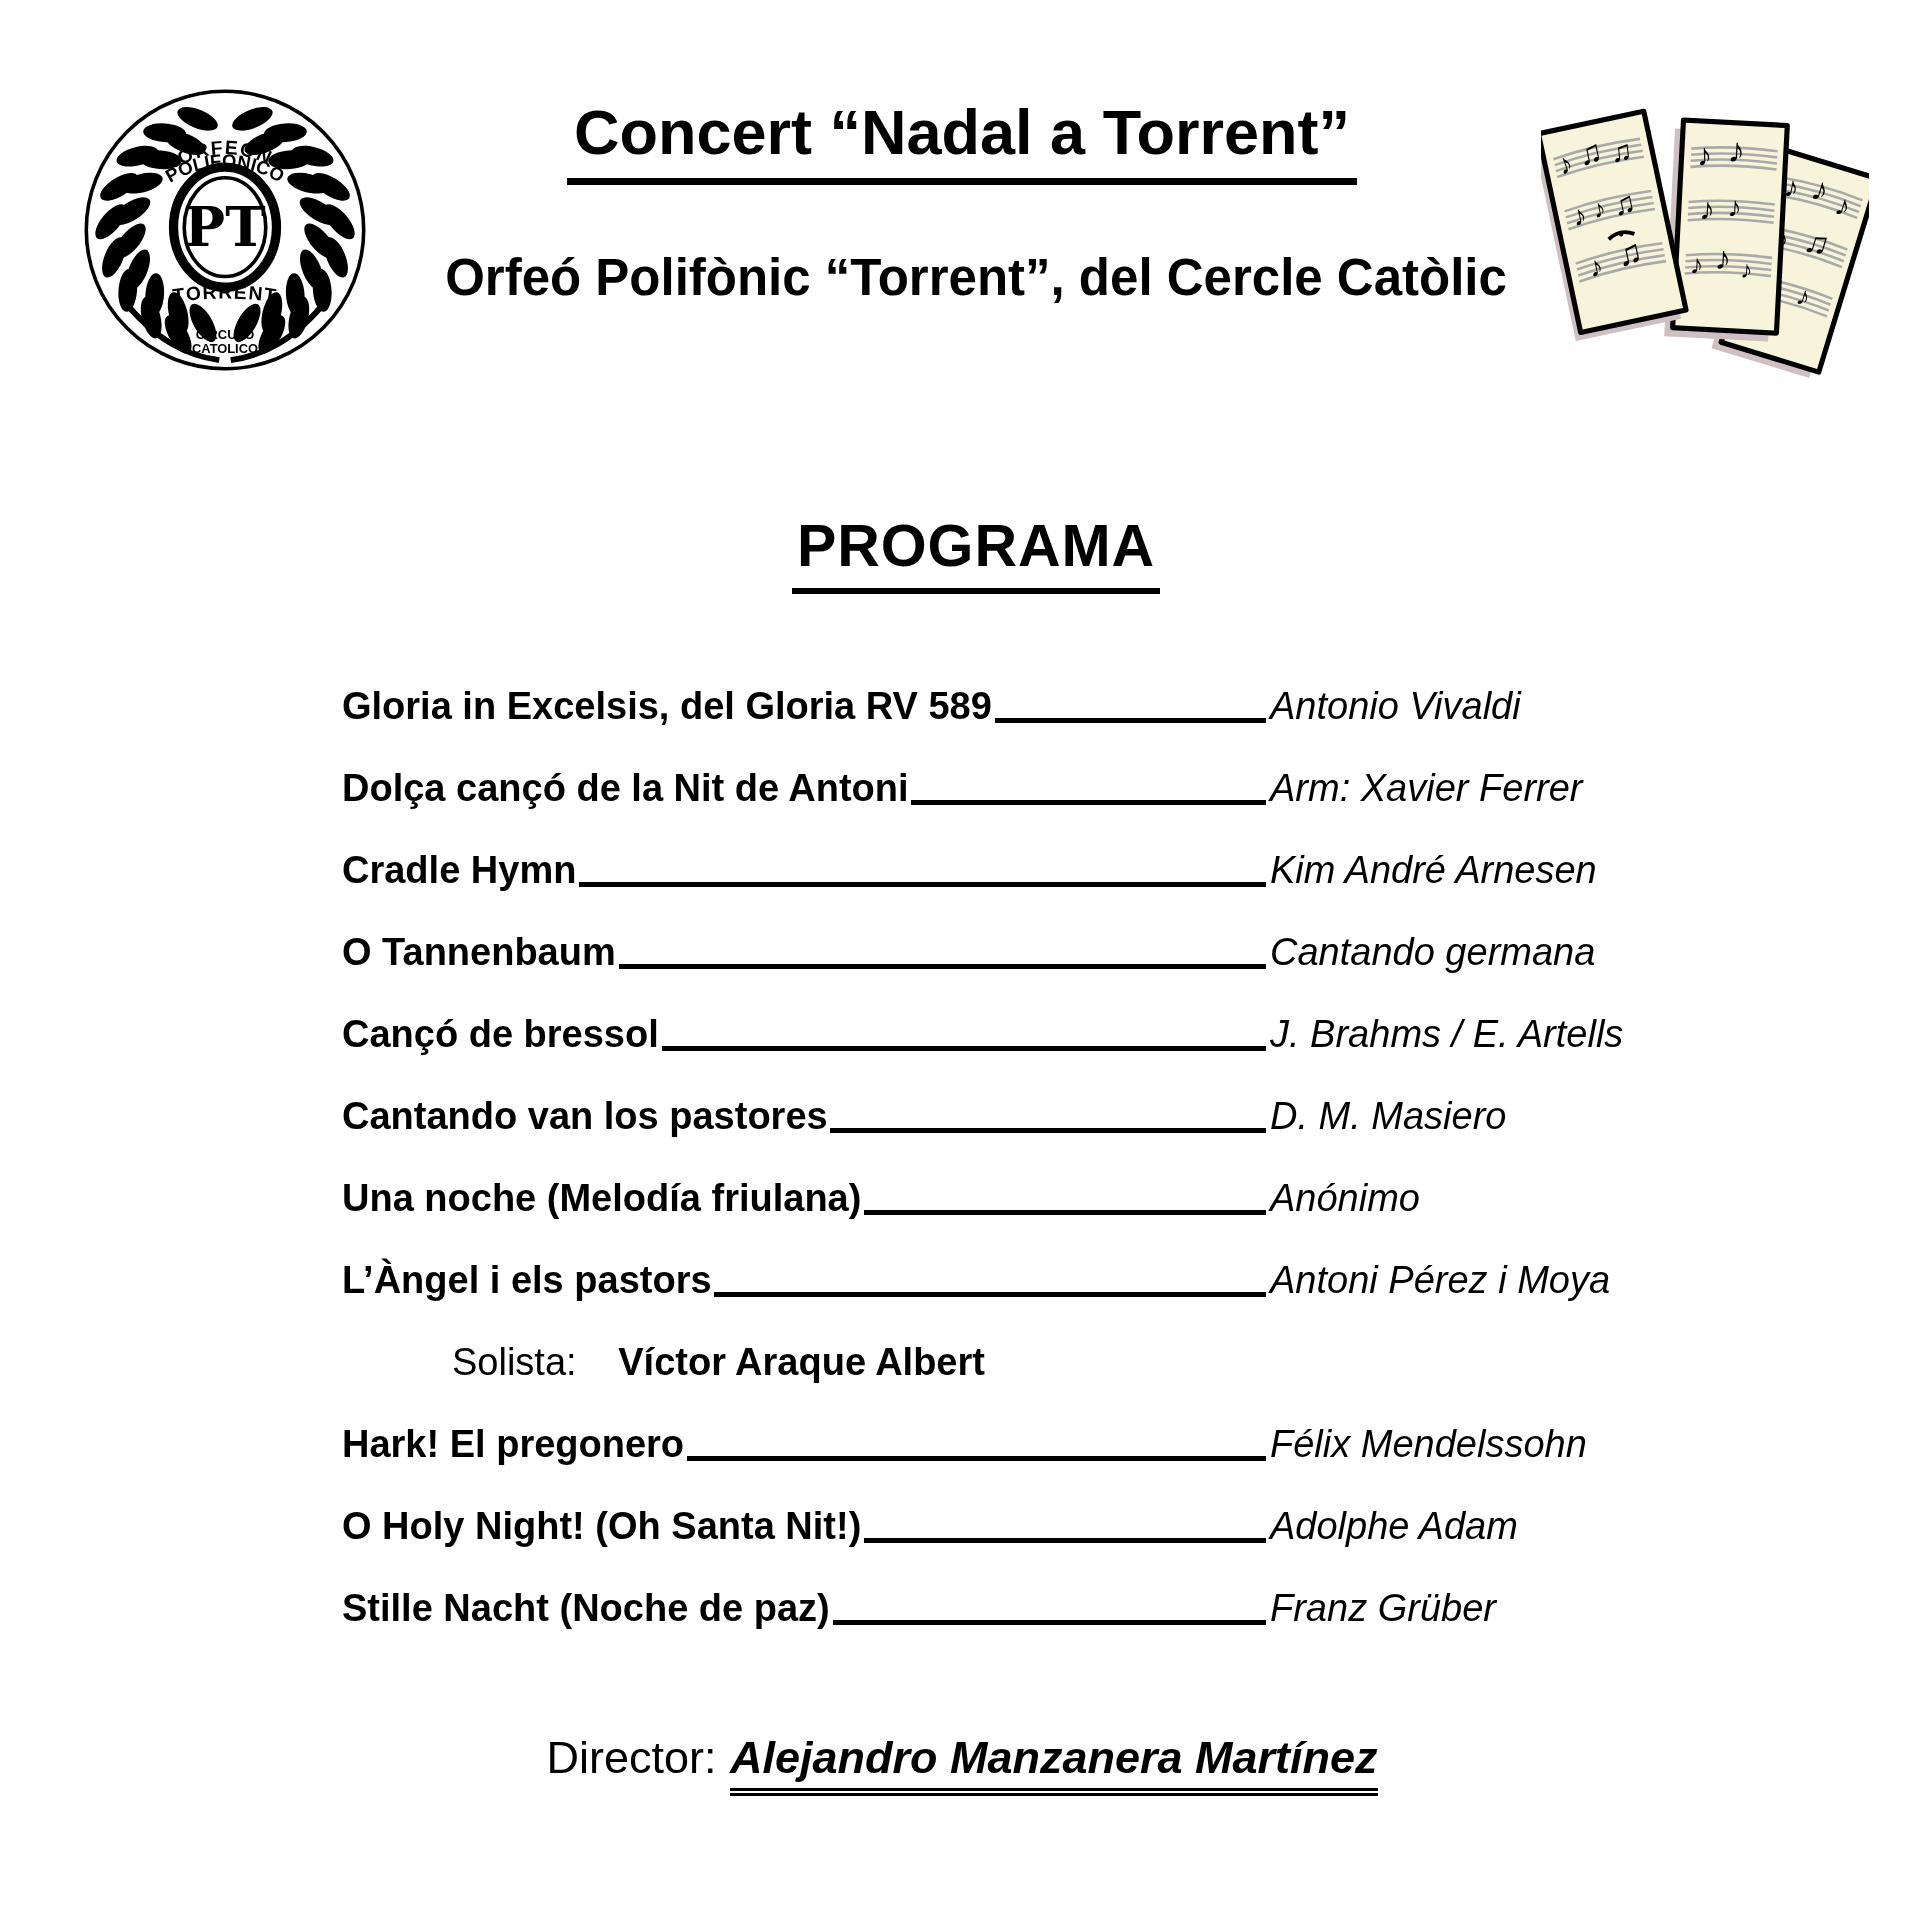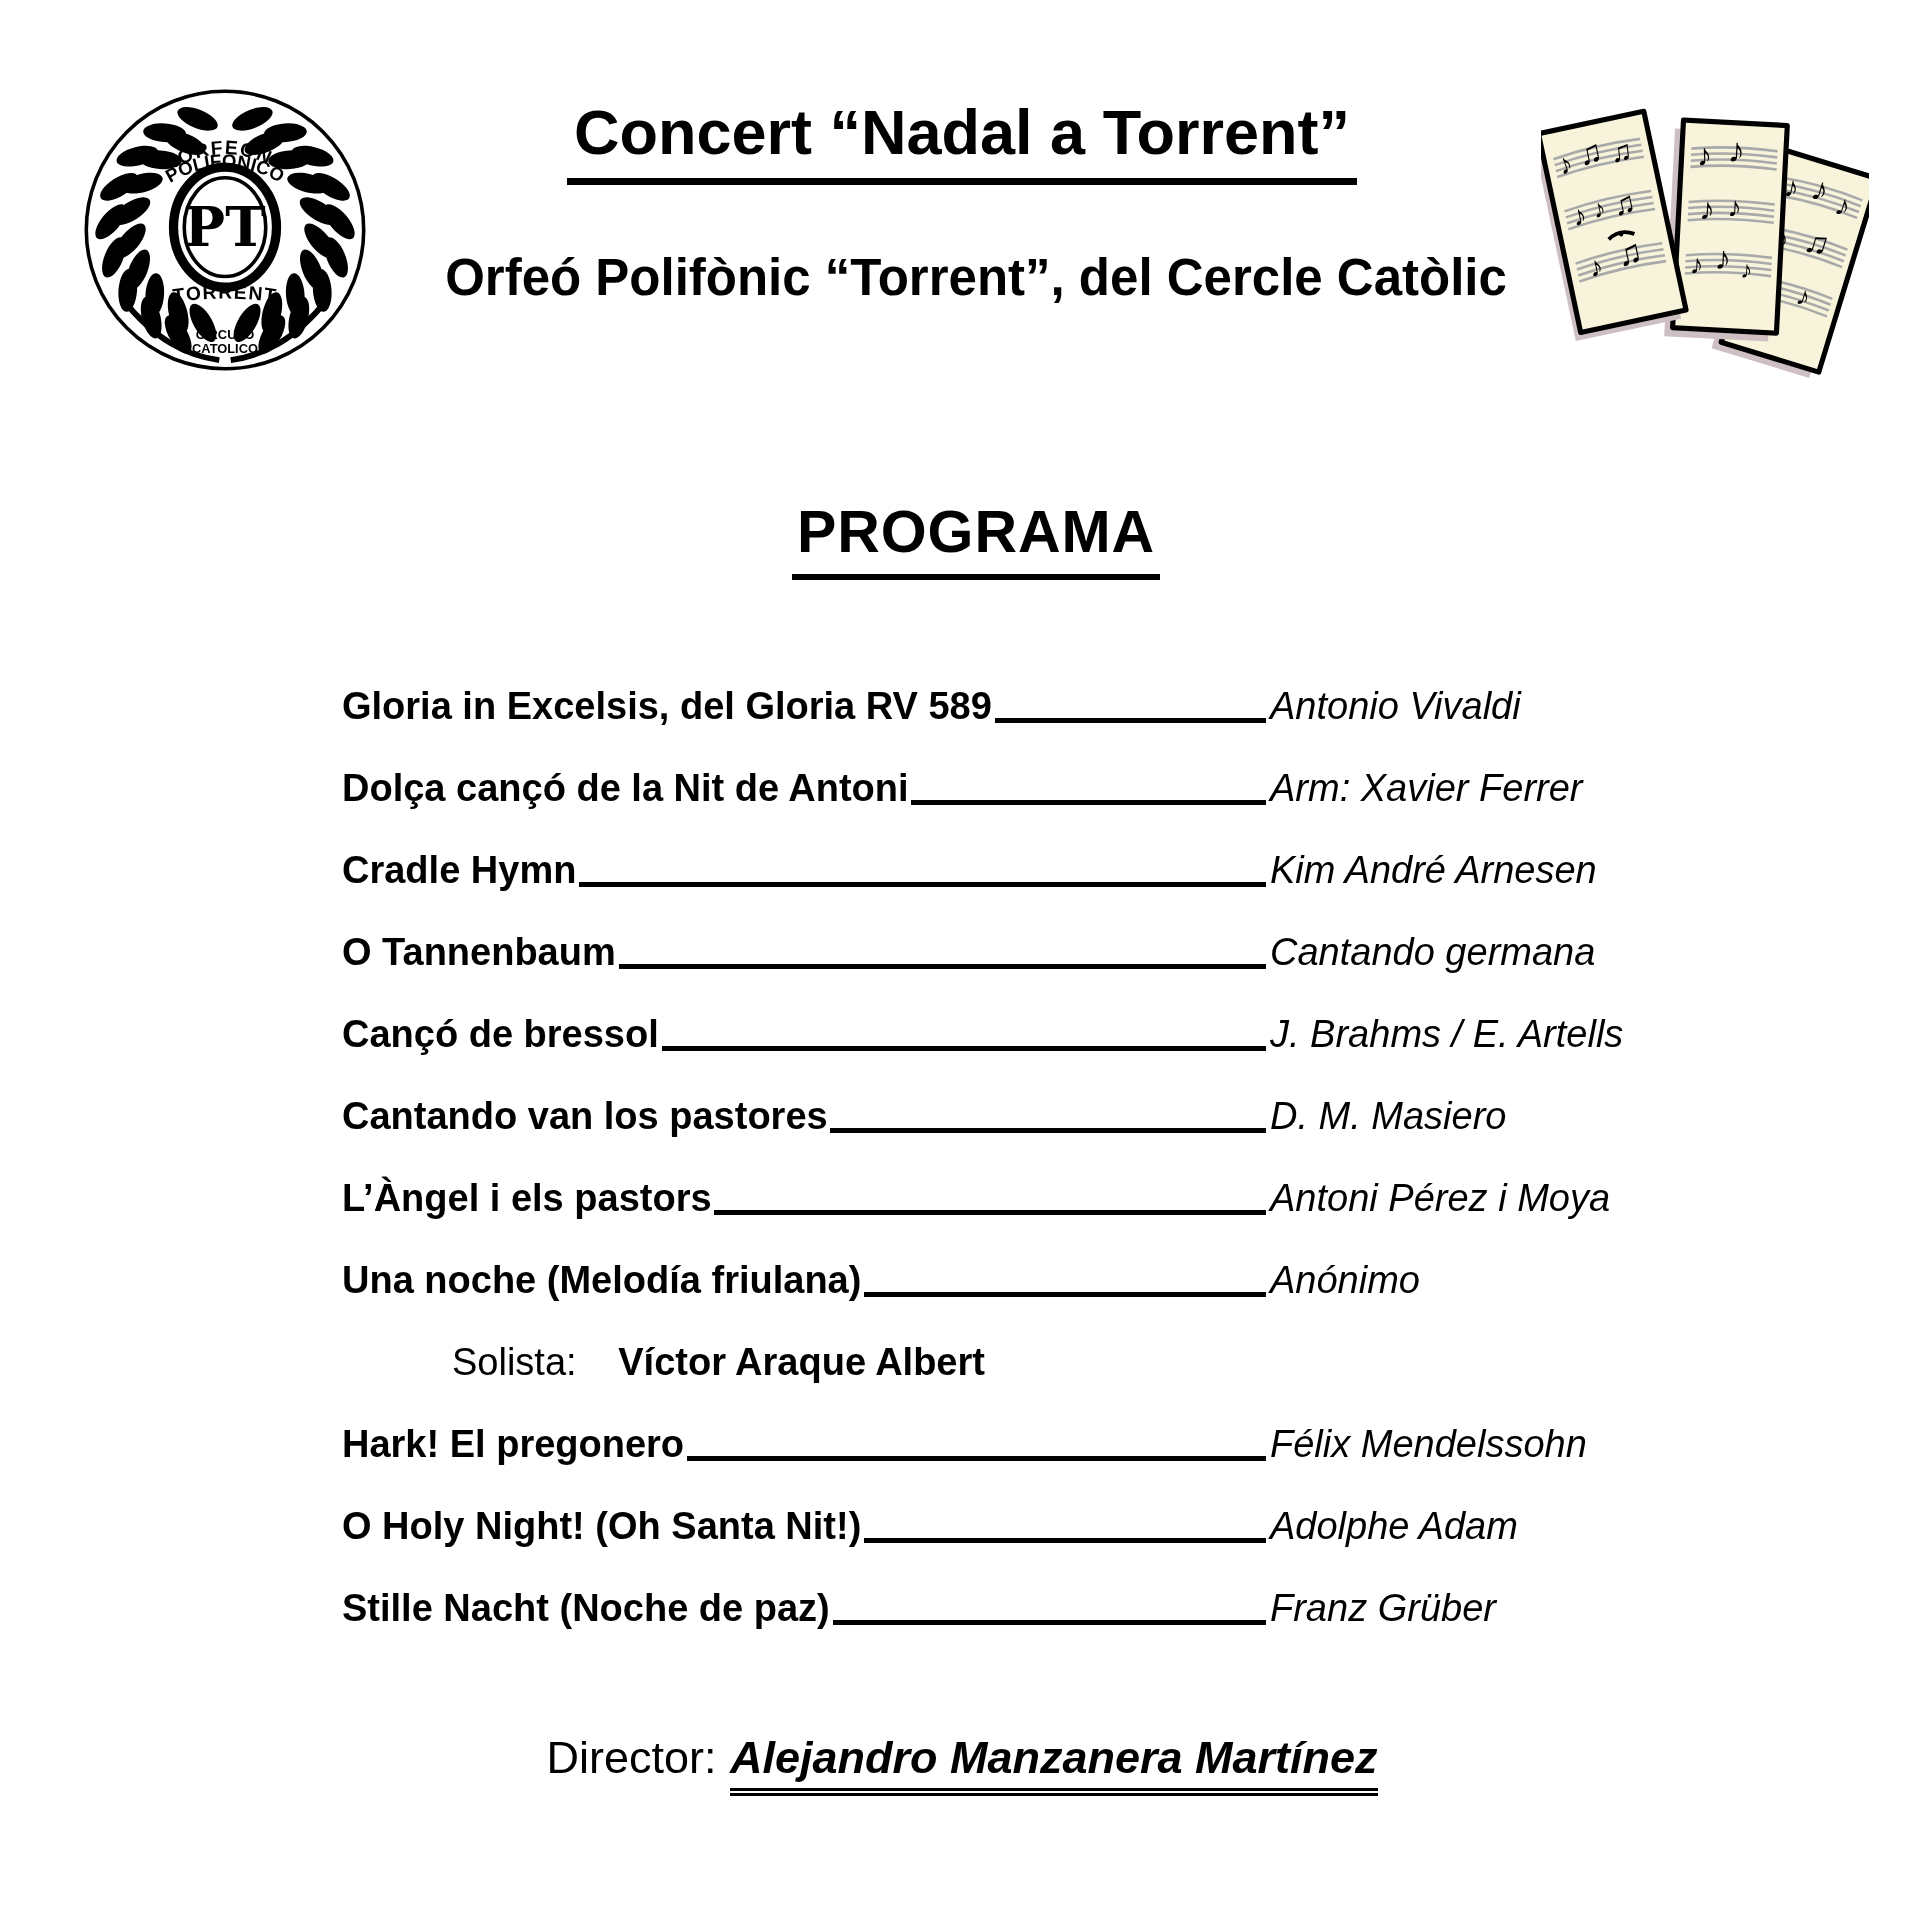--- a/index.html
+++ b/index.html
@@ -52,21 +52,21 @@
     width:100%;
     text-align:center;
     font-size:51px;
     font-weight:bold;
     line-height:1.2;
     white-space:nowrap;
   }
   
   .programa{
     position:absolute;
-    left:0; top:497px;
+    left:0; top:511px;
     width:100%;
     text-align:center;
     padding-left:28px;
   }
   .programa .programa-text{
     display:inline-block;
     font-size:59px;
     font-weight:bold;
     line-height:1.2;
     padding:0 4.7px 6.6px 4.7px;
@@ -354,32 +354,32 @@
     <div class="prog-row">
       <span class="prog-left">
           <span class="prog-title">Cantando van los pastores</span>
           <span class="prog-fill"></span>
         </span>
       <span class="prog-composer">D. M. Masiero</span>
     </div>
 
     <div class="prog-row">
       <span class="prog-left">
+          <span class="prog-title">Una noche (Melodía friulana)</span>
+          <span class="prog-fill"></span>
+        </span>
+      <span class="prog-composer">Anónimo</span>
+    </div>
+
+    <div class="prog-row">
+      <span class="prog-left">
           <span class="prog-title">L’Àngel i els pastors</span>
           <span class="prog-fill"></span>
         </span>
       <span class="prog-composer">Antoni Pérez i Moya</span>
-    </div>
-
-    <div class="prog-row">
-      <span class="prog-left">
-          <span class="prog-title">Una noche (Melodía friulana)</span>
-          <span class="prog-fill"></span>
-        </span>
-      <span class="prog-composer">Anónimo</span>
     </div>
 
     <div class="solista-row">
       <span>Solista:</span>
       <span class="solista-name">Víctor Araque Albert</span>
     </div>
 
     <div class="prog-row">
       <span class="prog-left">
           <span class="prog-title">Hark! El pregonero</span>

